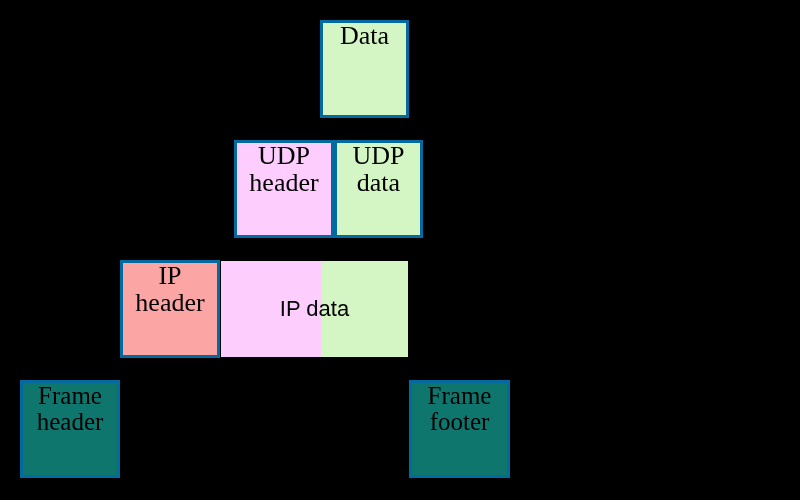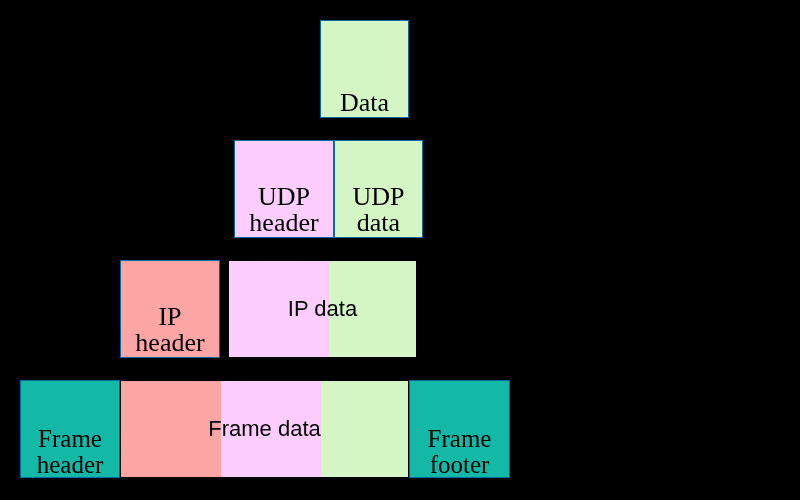--- a/index.html
+++ b/index.html
@@ -33,35 +33,35 @@
   .row-udp    { left: 234px; top: 140px; width: 189px; }
   .row-ip     { left: 120px; top: 260px; width: 289px; }
   .row-frame  { left: 20px;  top: 380px; width: 490px; }
 
   
   .cell {
     position: absolute;
     top: 0;
     height: 98px;
     box-sizing: border-box;
-    border: 1px solid #0369a1;
+    border: 3px solid #0369a1;
     display: flex;
-    align-items: flex-end;
+    align-items: flex-start;
     justify-content: center;
     text-align: center;
     color: #000000;
     line-height: 1.02;
     overflow: hidden;
   }
 
   
   .c-green { background: #d4f5c4; }
   .c-pink  { background: #fdcdfd; }
   .c-blue  { background: #fca5a5; }
-  .c-teal  { background: #14b8a6; }
+  .c-teal  { background: #0f766e; }
 
   
   .lbl-serif {
     font-family: "Liberation Serif", serif;
     font-size: 26px;
   }
   .lbl-sans {
     font-family: "Liberation Sans", sans-serif;
     font-size: 22px;
   }
@@ -129,41 +129,35 @@
     </div>
   </div>
 
   <div class="row row-ip">
     <div class="cell c-blue lbl-serif" style="left:0px; width:100px;">
       <span class="stack">
         <span>IP</span>
         <span>header</span>
       </span>
     </div>
-    <div class="payload" style="left:108px; width:189px;">
+    <div class="payload" style="left:100px; width:189px;">
       <div class="seg c-pink" style="left:0px;   width:100px;"></div>
       <div class="seg c-green" style="left:100px; width:89px;"></div>
       <span class="payload-label lbl-sans">IP data</span>
     </div>
   </div>
 
   <div class="row row-frame">
     <div class="cell c-teal lbl-serif-sm" style="left:0px; width:100px;">
       <span class="stack">
         <span>Frame</span>
         <span>header</span>
       </span>
     </div>
 
-    <div class="payload" style="left:100px; width:289px;">
-      <div class="seg c-blue" style="left:0px;   width:100px;"></div>
-      <div class="seg c-pink" style="left:100px; width:100px;"></div>
-      <div class="seg c-green" style="left:200px; width:89px;"></div>
-      <span class="payload-label lbl-sans">Frame data</span>
-    </div>
 
     <div class="cell c-teal lbl-serif-sm" style="left:389px; width:101px;">
       <span class="stack">
         <span>Frame</span>
         <span>footer</span>
       </span>
     </div>
   </div>
 
 </div>

